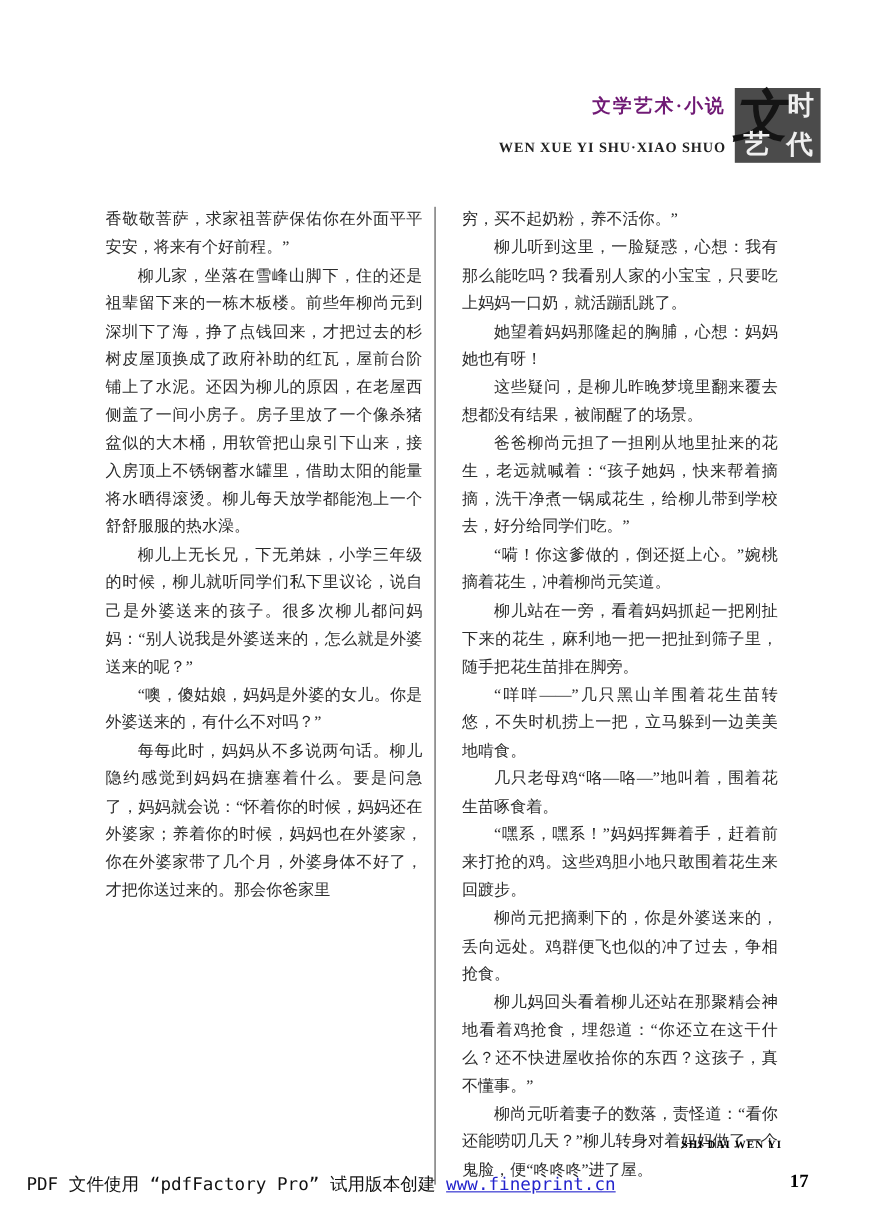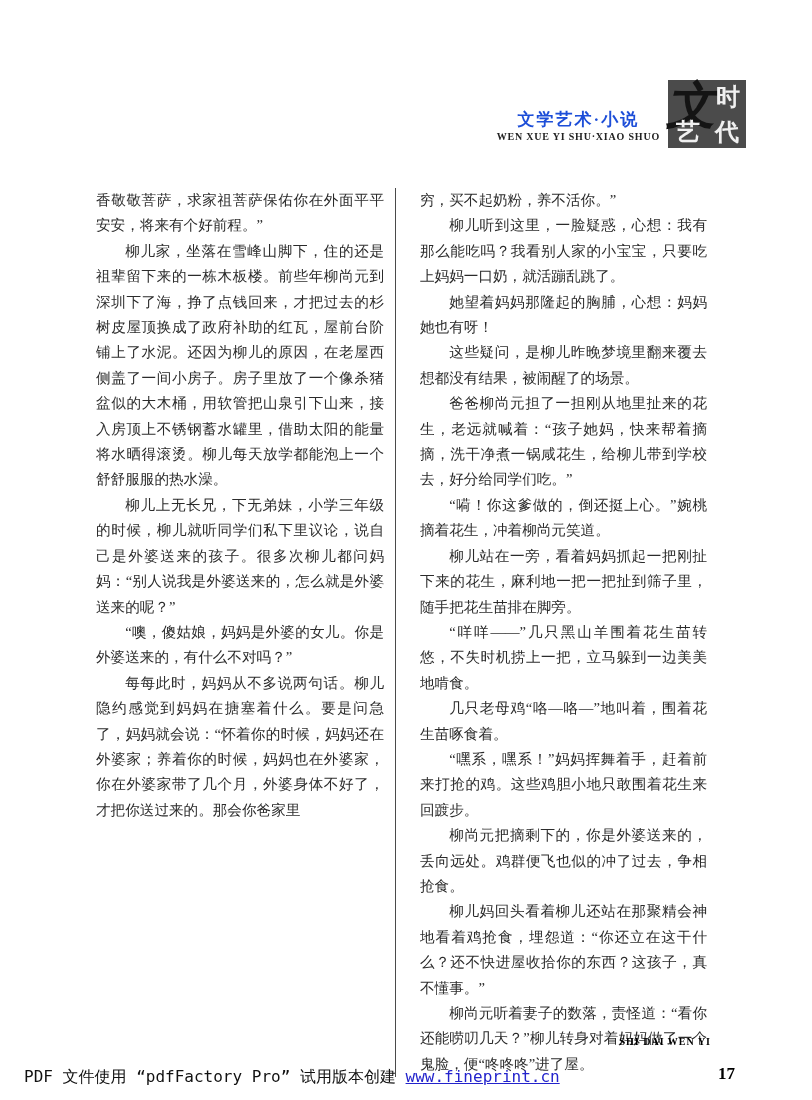--- a/index.html
+++ b/index.html
@@ -22,27 +22,26 @@
     right: 66px;
     display: flex;
     align-items: flex-end;
     gap: 8px;
   }
   .header-text { text-align: right; padding-bottom: 6px; }
   .section-title {
     font-size: 17px;
     font-weight: bold;
     letter-spacing: 2px;
-    color: #1d4ed8;
+    color: #701a75;
     white-space: nowrap;
-    text-align: center;
   }
   .section-pinyin {
-    margin-top: 0;
-    font-size: 10px;
+    margin-top: 18px;
+    font-size: 13px;
     font-weight: bold;
     letter-spacing: 0.8px;
     color: #222;
     white-space: nowrap;
   }
   .logo {
     position: relative;
     width: 78px;
     height: 68px;
     background: #4b4b4b;

